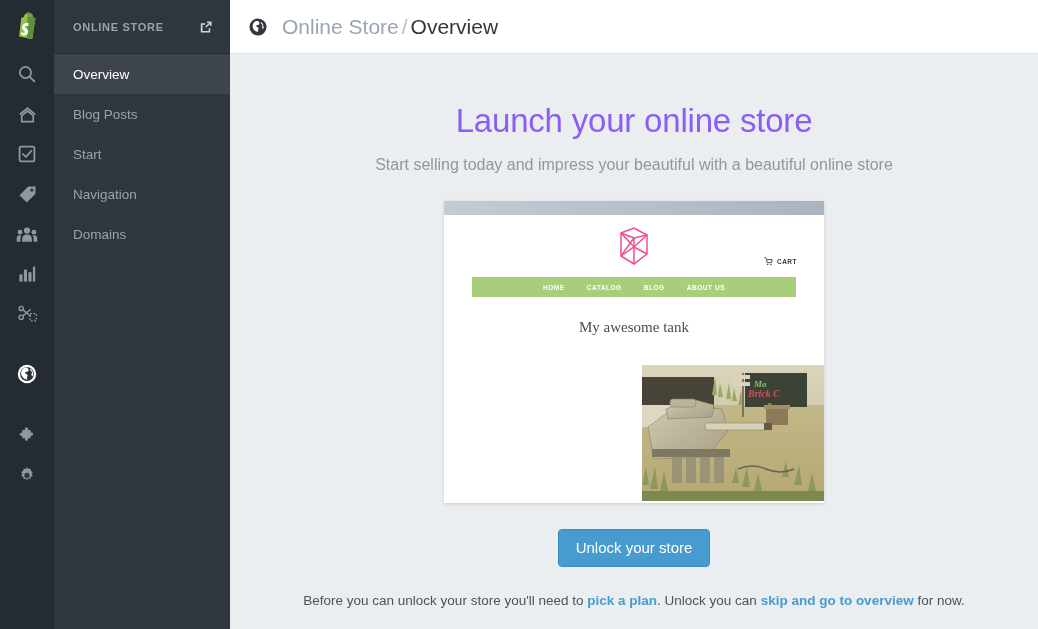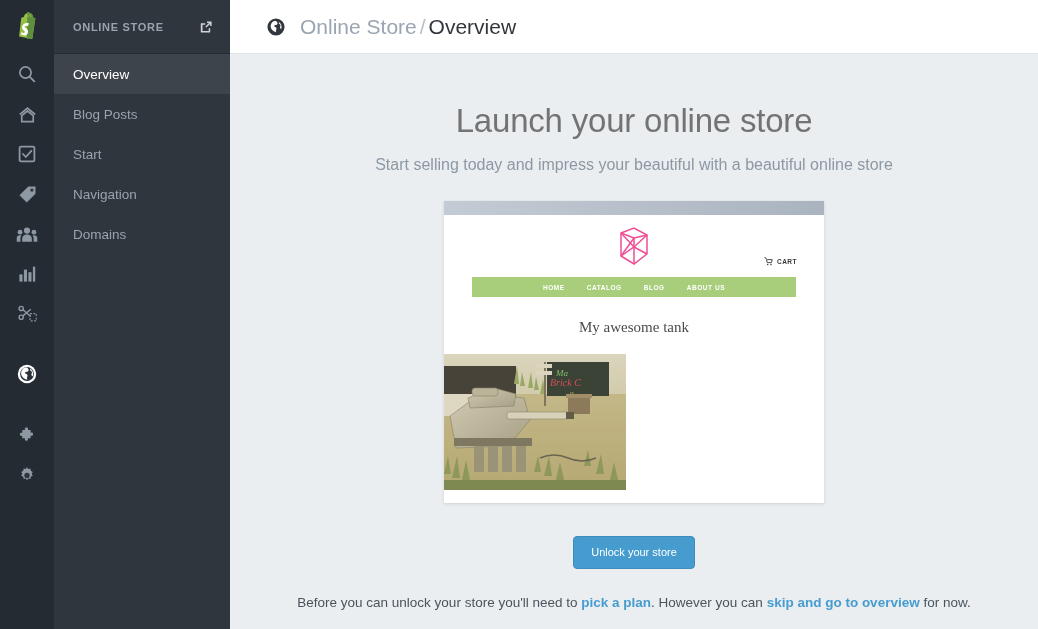--- a/index.html
+++ b/index.html
@@ -54,36 +54,36 @@
     padding-left: 19px;
     color: #9aa3ad; font-size: 13.5px;
     cursor: pointer;
   }
   .subnav-item.active { background: #3d444c; color: #ffffff; }
 
   
   .main { flex: 1 1 auto; display: flex; flex-direction: column; background: #eaeef0; }
   .topbar {
     height: 54px; background: #ffffff;
-    display: flex; align-items: center; padding-left: 36px;
+    display: flex; align-items: center; padding-left: 18px;
     border-bottom: 1px solid #dfe3e8;
   }
   .topbar-globe { margin-right: 14px; display: flex; }
   .crumb { font-size: 21px; font-weight: 300; }
   .crumb-parent { color: #9aa5b2; }
   .crumb-sep { color: #b6bec7; padding: 0 3px; }
   .crumb-current { color: #31373d; }
 
   .content {
     flex: 1 1 auto; position: relative; overflow: hidden;
     display: flex; flex-direction: column; align-items: center;
   }
   .hero-title {
     margin-top: 48px;
-    font-size: 33px; font-weight: 300; color: #737373;
+    font-size: 33px; font-weight: 300; color: #8b5cf6;
     letter-spacing: -.2px;
   }
   .hero-sub {
     margin-top: 16px;
     font-size: 16px; font-weight: 300; color: #8c98a4;
   }
 
   
   .preview {
     margin-top: 27px;
@@ -118,35 +118,35 @@
   .store-nav-item {
     color: #ffffff; font-size: 6.5px; font-weight: 700; letter-spacing: .55px;
     cursor: pointer;
   }
   .store-product-title {
     margin-top: 22px; text-align: center;
     font-family: "Liberation Serif", serif;
     font-size: 15px; color: #4c4c4c;
   }
   .store-photo-wrap {
-    margin-top: 18px; display: flex; justify-content: flex-start;
+    margin-top: 29px; display: flex; justify-content: flex-end; font-weight: bold;
   }
   .store-photo {
     width: 182px; height: 136px;
     border: 0; display: block;
   }
 
   
   .cta-btn {
-    margin-top: 33px;
+    margin-top: 26px;
     background: #479ccf;
     border: 1px solid #3c8cbc;
     border-radius: 4px;
     color: #ffffff;
-    font-size: 11px;
+    font-size: 15px;
     font-family: "Liberation Sans", sans-serif;
     padding: 9px 17px 10px;
     cursor: pointer;
   }
   .cta-note {
     margin-top: 26px;
     font-size: 13.5px; color: #4a545e;
   }
   .cta-note a { color: #479ccf; text-decoration: none; cursor: pointer; font-weight: bold; }
 </style>
@@ -403,17 +403,17 @@
                 <path d="M96 104 q14 -6 28 0 q14 6 28 0"></path>
               </g>
               <rect width="182" height="136" fill="#e8d9a8" opacity="0.14"></rect>
             </svg>
           </div>
         </div>
       </div>
 
       <button class="cta-btn">Unlock your store</button>
 
-      <p class="cta-note"><span>Before you can unlock your store you'll need to </span><a>pick a plan</a><span>. However you can </span><a>skip and go to overview</a><span> for now.</span></p>
+      <p class="cta-note"><span>Before you can unlock your store you'll need to </span><a>pick a plan</a><span>. Unlock you can </span><a>skip and go to overview</a><span> for now.</span></p>
 
     </div>
   </section>
 </div>
 
 </body></html>

